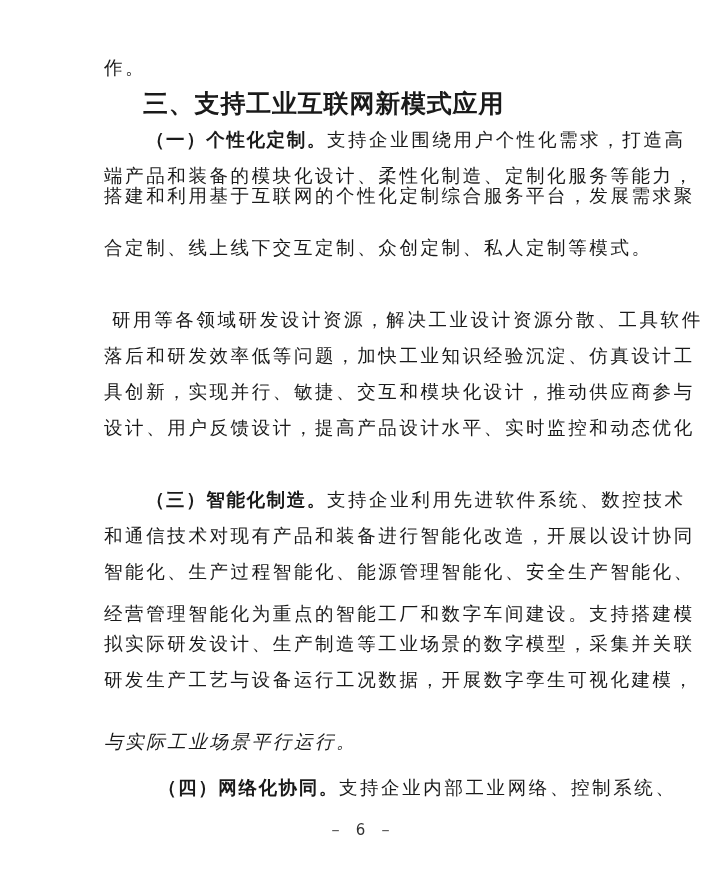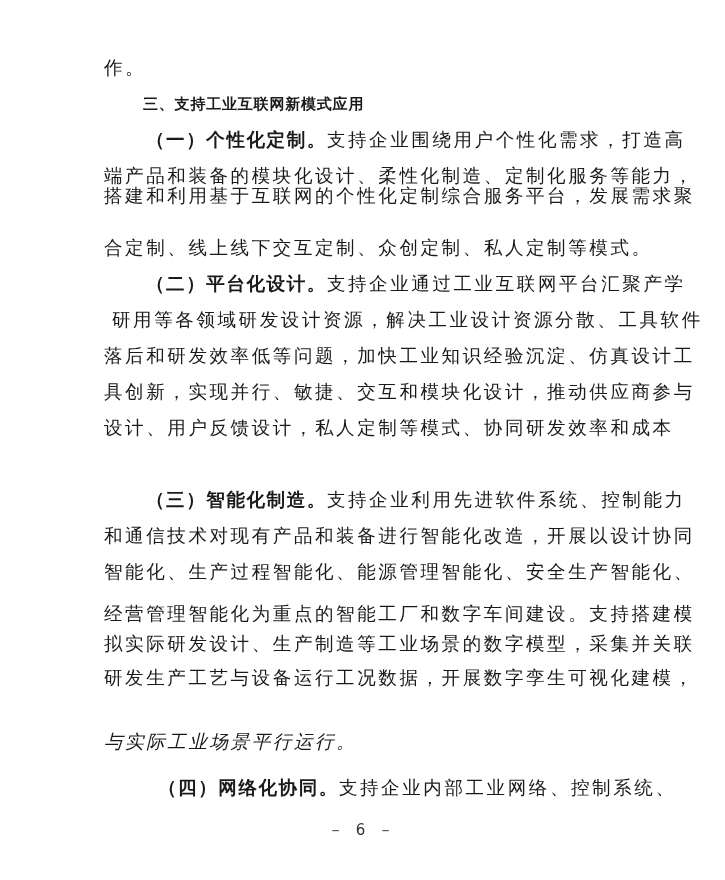--- a/index.html
+++ b/index.html
@@ -37,21 +37,21 @@
     .line.last {
       text-align-last: left;
     }
     .line.indent1 {
       left: 146px;
       width: 488px;
     }
     .heading {
       position: absolute;
       left: 143px;
-      font-size: 15px;
+      font-size: 25px;
       line-height: 36px;
       font-weight: bold;
       letter-spacing: 0.8px;
       white-space: nowrap;
     }
     .bold {
       font-weight: bold;
       letter-spacing: 1.6px;
     }
     .page-number {
@@ -74,31 +74,30 @@
 
   <div class="line last" style="top:50px;">作。</div>
 
   <div class="heading" style="top:86px;">三、支持工业互联网新模式应用</div>
 
   <div class="line indent1" style="top:122px;"><span class="bold">（一）个性化定制。</span><span>支持企业围绕用户个性化需求，打造高</span></div>
   <div class="line" style="top:158px;">端产品和装备的模块化设计、柔性化制造、定制化服务等能力，</div>
   <div class="line" style="top:178px;">搭建和利用基于互联网的个性化定制综合服务平台，发展需求聚</div>
   <div class="line last" style="top:230px;">合定制、线上线下交互定制、众创定制、私人定制等模式。</div>
 
-  <div class="line indent1" style="top:266px;"><span class="bold">（二）平台化设计。</span><span>支持企业通过工业互联网平台汇聚产学</span></div>
   <div class="line" style="top:302px;margin-left:8px;">研用等各领域研发设计资源，解决工业设计资源分散、工具软件</div>
   <div class="line" style="top:338px;">落后和研发效率低等问题，加快工业知识经验沉淀、仿真设计工</div>
   <div class="line" style="top:374px;">具创新，实现并行、敏捷、交互和模块化设计，推动供应商参与</div>
-  <div class="line" style="top:410px;">设计、用户反馈设计，私人定制等模式、协同研发效率和成本</div>
+  <div class="line" style="top:410px;">设计、用户反馈设计，提高产品设计水平、实时监控和动态优化</div>
 
-  <div class="line indent1" style="top:482px;"><span class="bold">（三）智能化制造。</span><span>支持企业利用先进软件系统、控制能力</span></div>
+  <div class="line indent1" style="top:482px;"><span class="bold">（三）智能化制造。</span><span>支持企业利用先进软件系统、数控技术</span></div>
   <div class="line" style="top:518px;">和通信技术对现有产品和装备进行智能化改造，开展以设计协同</div>
   <div class="line" style="top:554px;">智能化、生产过程智能化、能源管理智能化、安全生产智能化、</div>
   <div class="line" style="top:559px;margin-top:37px;">经营管理智能化为重点的智能工厂和数字车间建设。支持搭建模</div>
   <div class="line" style="top:626px;">拟实际研发设计、生产制造等工业场景的数字模型，采集并关联</div>
-  <div class="line" style="top:662px;font-family:Liberation Mono, monospace;">研发生产工艺与设备运行工况数据，开展数字孪生可视化建模，</div>
+  <div class="line" style="top:662px;">研发生产工艺与设备运行工况数据，开展数字孪生可视化建模，</div>
   <div class="line last" style="top:724px;font-style:italic;">与实际工业场景平行运行。</div>
 
   <div class="line indent1 last" style="top:770px; left:158px; width:470px;"><span class="bold">（四）网络化协同。</span><span>支持企业内部工业网络、控制系统、</span></div>
 
   <div class="page-number">－ 6 －</div>
 
 </div>
 
 </body></html>

